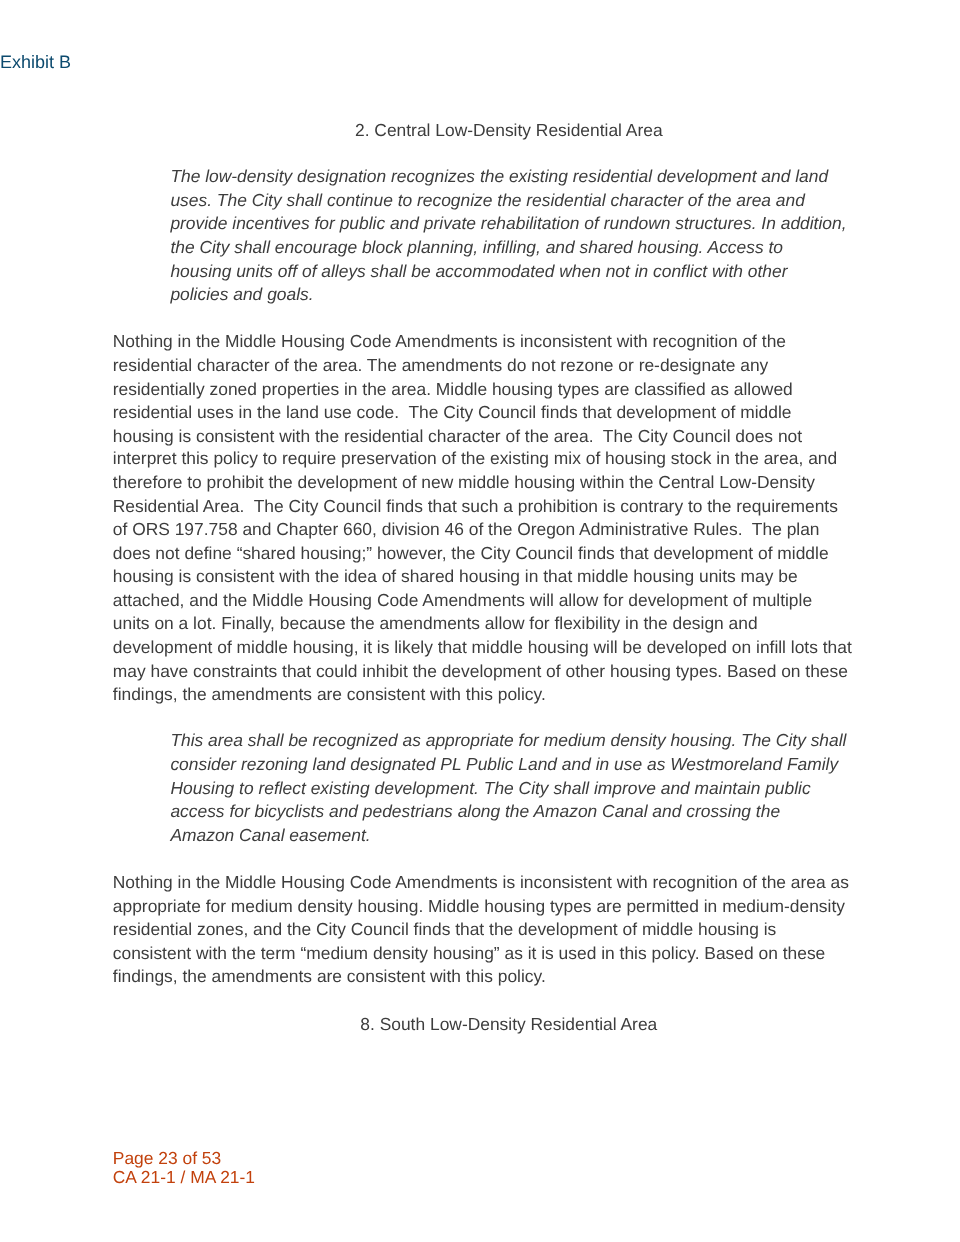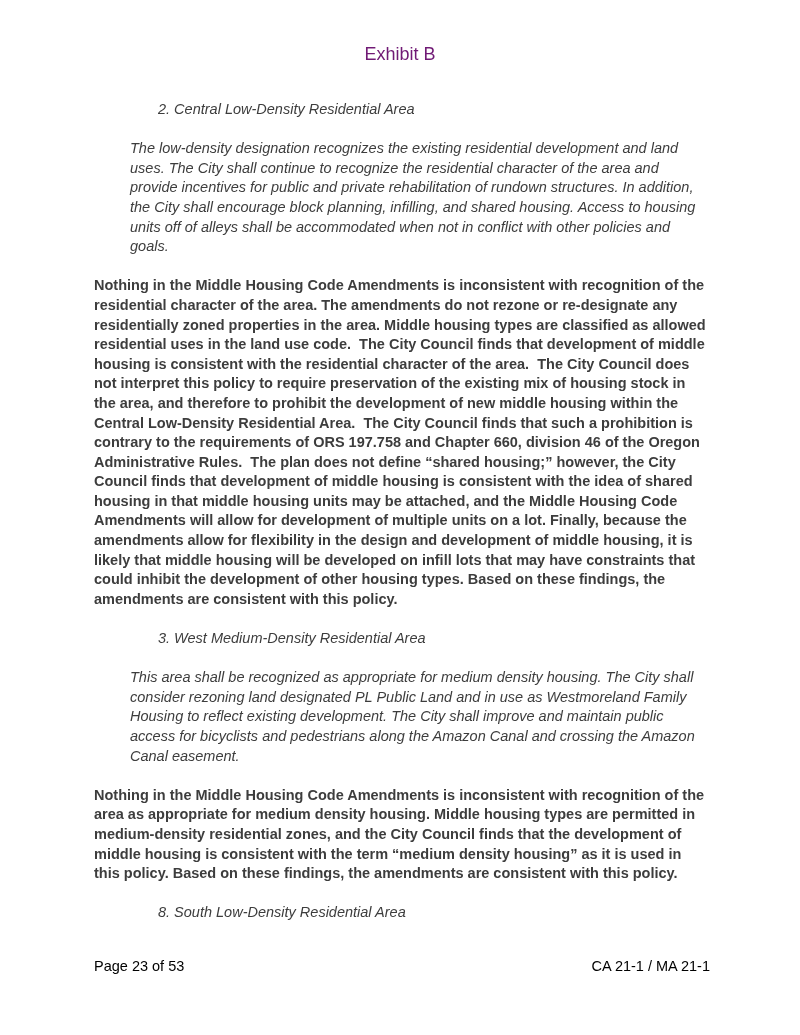--- a/index.html
+++ b/index.html
@@ -15,78 +15,77 @@
     font-family: "Liberation Sans", sans-serif;
     color: #3d3d3d;
     overflow: hidden;
     box-sizing: border-box;
   }
   .doc-header {
     position: absolute;
     top: 44px;
     left: 0;
     width: 100%;
-    text-align: center;
-    font-size: 18px;
-    color: #701a75;
+    text-align: left;
+    font-size: 15px;
+    color: #0c4a6e;
   }
   .doc-body {
     position: absolute;
     top: 100px;
     left: 94px;
     width: 616px;
     font-size: 14.5px;
     line-height: 19.6px;
   }
   .doc-body p {
     margin: 0 0 19.6px 0;
     white-space: pre-wrap;
   }
   p.sec-heading {
-    font-style: italic;
-    margin-left: 64px;
+    margin-left: 48px;
     margin-right: 4px;
+    text-align: center;
   }
   p.sec-quote {
     font-style: italic;
-    margin-left: 36px;
+    margin-left: 48px;
     margin-right: 4px;
   }
   p.body-para {
     font-style: normal;
-    font-weight: bold;
   }
   .doc-footer {
     position: absolute;
     top: 958px;
     left: 94px;
     right: 90px;
     display: flex;
     justify-content: space-between;
     font-size: 14.5px;
-    color: #000000;
+    color: #c2410c;
+    flex-direction: column;
   }
 </style>
 </head>
 <body>
 
 <div class="page">
 
   <div class="doc-header">
     <span>Exhibit B</span>
   </div>
 
   <div class="doc-body">
     <p class="sec-heading">2. Central Low-Density Residential Area</p>
 
     <p class="sec-quote">The low-density designation recognizes the existing residential development and land uses. The City shall continue to recognize the residential character of the area and provide incentives for public and private rehabilitation of rundown structures. In addition, the City shall encourage block planning, infilling, and shared housing. Access to housing units off of alleys shall be accommodated when not in conflict with other policies and goals.</p>
 
     <p class="body-para">Nothing in the Middle Housing Code Amendments is inconsistent with recognition of the residential character of the area. The amendments do not rezone or re-designate any residentially zoned properties in the area. Middle housing types are classified as allowed residential uses in the land use code.  The City Council finds that development of middle housing is consistent with the residential character of the area.  The City Council does not interpret this policy to require preservation of the existing mix of housing stock in the area, and therefore to prohibit the development of new middle housing within the Central Low-Density Residential Area.  The City Council finds that such a prohibition is contrary to the requirements of ORS 197.758 and Chapter 660, division 46 of the Oregon Administrative Rules.  The plan does not define “shared housing;” however, the City Council finds that development of middle housing is consistent with the idea of shared housing in that middle housing units may be attached, and the Middle Housing Code Amendments will allow for development of multiple units on a lot. Finally, because the amendments allow for flexibility in the design and development of middle housing, it is likely that middle housing will be developed on infill lots that may have constraints that could inhibit the development of other housing types. Based on these findings, the amendments are consistent with this policy.</p>
 
-    <p class="sec-heading">3. West Medium-Density Residential Area</p>
 
     <p class="sec-quote">This area shall be recognized as appropriate for medium density housing. The City shall consider rezoning land designated PL Public Land and in use as Westmoreland Family Housing to reflect existing development. The City shall improve and maintain public access for bicyclists and pedestrians along the Amazon Canal and crossing the Amazon Canal easement.</p>
 
     <p class="body-para">Nothing in the Middle Housing Code Amendments is inconsistent with recognition of the area as appropriate for medium density housing. Middle housing types are permitted in medium-density residential zones, and the City Council finds that the development of middle housing is consistent with the term “medium density housing” as it is used in this policy. Based on these findings, the amendments are consistent with this policy.</p>
 
     <p class="sec-heading">8. South Low-Density Residential Area</p>
 
   </div>
 
   <div class="doc-footer">

